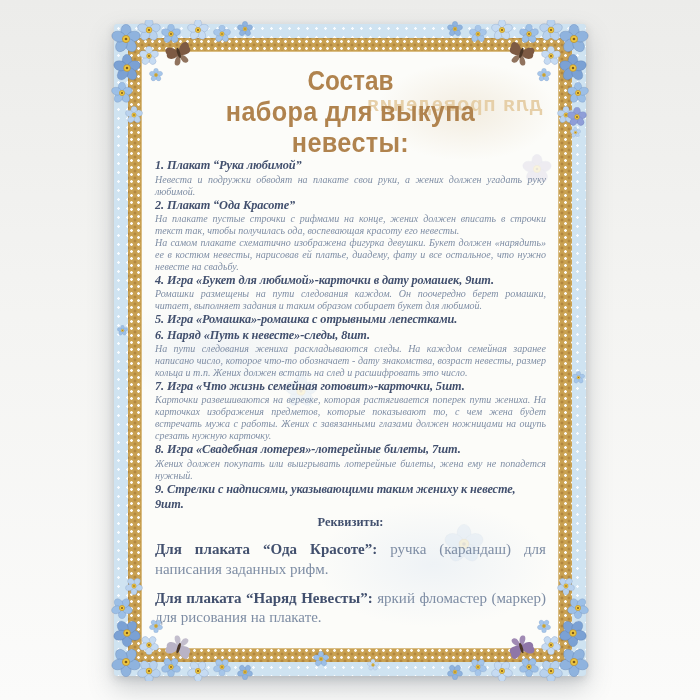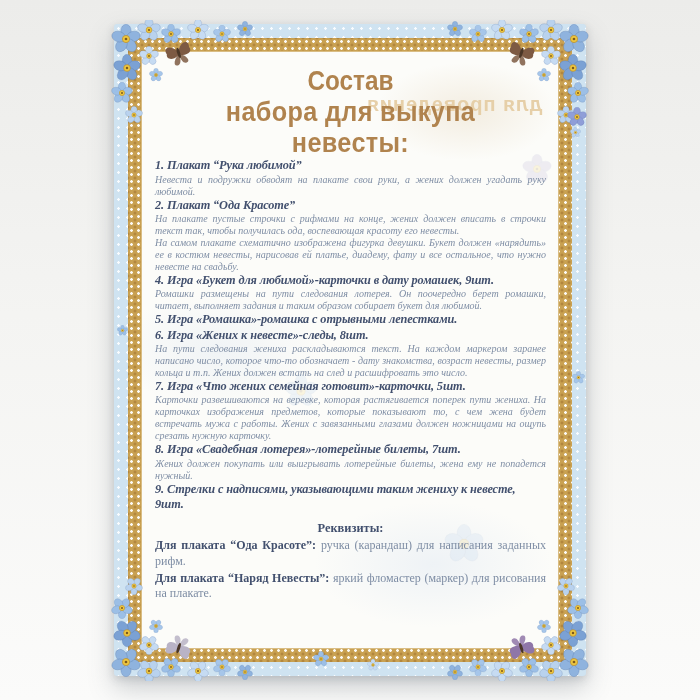--- a/index.html
+++ b/index.html
@@ -44,22 +44,22 @@
     transform:scaleX(-1);color:#e6cfa8;font-family:"Liberation Sans",sans-serif;
     font-weight:700;font-size:20px;letter-spacing:1px;filter:blur(.4px);
     pointer-events:none;white-space:nowrap;
   }
   .list{position:relative;z-index:1;}
   .item{font-style:italic;}
   .item-h{color:#42506e;font-weight:700;font-size:12.3px;line-height:1.25;letter-spacing:-.1px;}
   .item-h .num{margin-right:3px;}
   .item-d{color:#7e8da4;font-size:10px;line-height:1.2;text-align:justify;}
   .item-d:empty{display:none;}
-  .req-h{text-align:center;color:#42506e;font-weight:700;font-size:12.4px;margin-top:9px;position:relative;z-index:1;}
-  .req-p{color:#7e8da4;font-size:12px;line-height:1.27;margin-top:2px;text-align:justify;position:relative;z-index:1;}
+  .req-h{text-align:center;color:#42506e;font-weight:700;font-size:12.4px;margin-top:3px;position:relative;z-index:1;}
+  .req-p{color:#7e8da4;font-size:15px;line-height:1.27;margin-top:10px;text-align:justify;position:relative;z-index:1;}
   .req-p .lead{color:#42506e;font-weight:700;}
   .corner{position:absolute;width:165px;height:125px;pointer-events:none;z-index:3;}
   .corner.tl{left:-5px;top:-4px;}
   .corner.tr{right:-5px;top:-4px;transform:scaleX(-1);}
   .corner.bl{left:-5px;bottom:-5px;transform:scaleY(-1);}
   .corner.br{right:-5px;bottom:-5px;transform:scale(-1,-1);}
   .edge-f{position:absolute;pointer-events:none;z-index:3;}
   .faint-f{position:absolute;pointer-events:none;opacity:.14;z-index:0;}
   .defs{position:absolute;width:0;height:0;overflow:hidden;}
 </style>
@@ -121,31 +121,31 @@
       </div>
       <div class="item">
         <div class="item-h"><span class="num">2.</span><span>Плакат “Ода Красоте”</span></div>
         <div class="item-d">На плакате пустые строчки с рифмами на конце, жених должен вписать в строчки текст так, чтобы получилась ода, воспевающая красоту его невесты.</div>
       </div>
       <div class="item">
         <div class="item-d">На самом плакате схематично изображена фигурка девушки. Букет должен «нарядить» ее в костюм невесты, нарисовав ей платье, диадему, фату и все остальное, что нужно невесте на свадьбу.</div>
       </div>
       <div class="item">
         <div class="item-h"><span class="num">4.</span><span>Игра «Букет для любимой»-карточки в дату ромашек, 9шт.</span></div>
-        <div class="item-d">Ромашки размещены на пути следования лотерея. Он поочередно берет ромашки, читает, выполняет задания и таким образом собирает букет для любимой.</div>
+        <div class="item-d">Ромашки размещены на пути следования каждом. Он поочередно берет ромашки, читает, выполняет задания и таким образом собирает букет для любимой.</div>
       </div>
       <div class="item">
         <div class="item-h"><span class="num">5.</span><span>Игра «Ромашка»-ромашка с отрывными лепестками.</span></div>
       </div>
       <div class="item">
-        <div class="item-h"><span class="num">6.</span><span>Игра «Жених к невесте»-следы, 8шт.</span></div>
-        <div class="item-d">На пути следования жениха раскладываются текст. На каждом маркером заранее написано число, которое что-то обозначает - дату знакомства, возраст невесты, размер кольца и т.п. Жених должен встать на след и расшифровать это число.</div>
-      </div>
-      <div class="item">
-        <div class="item-h"><span class="num">7.</span><span>Игра «Что жених семейная готовит»-карточки, 5шт.</span></div>
+        <div class="item-h"><span class="num">6.</span><span>Наряд «Путь к невесте»-следы, 8шт.</span></div>
+        <div class="item-d">На пути следования жениха раскладываются следы. На каждом семейная заранее написано число, которое что-то обозначает - дату знакомства, возраст невесты, размер кольца и т.п. Жених должен встать на след и расшифровать это число.</div>
+      </div>
+      <div class="item">
+        <div class="item-h"><span class="num">7.</span><span>Игра «Что жизнь семейная готовит»-карточки, 5шт.</span></div>
         <div class="item-d">Карточки развешиваются на веревке, которая растягивается поперек пути жениха. На карточках изображения предметов, которые показывают то, с чем жена будет встречать мужа с работы. Жених с завязанными глазами должен ножницами на ощупь срезать нужную карточку.</div>
       </div>
       <div class="item">
         <div class="item-h"><span class="num">8.</span><span>Игра «Свадебная лотерея»-лотерейные билеты, 7шт.</span></div>
         <div class="item-d">Жених должен покупать или выигрывать лотерейные билеты, жена ему не попадется нужный.</div>
       </div>
       <div class="item">
         <div class="item-h"><span class="num">9.</span><span>Стрелки с надписями, указывающими таким жениху к невесте, 9шт.</span></div>
 
       </div>

